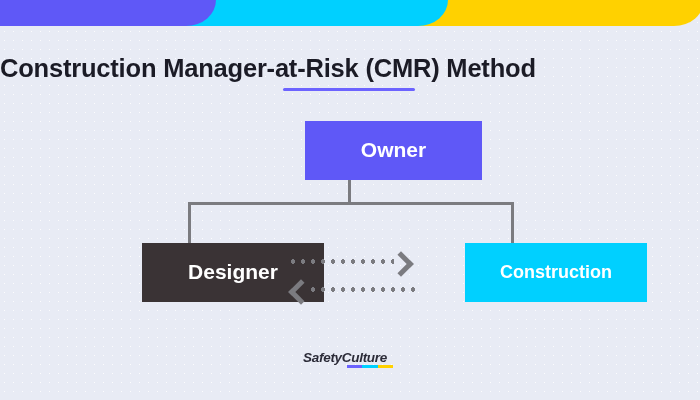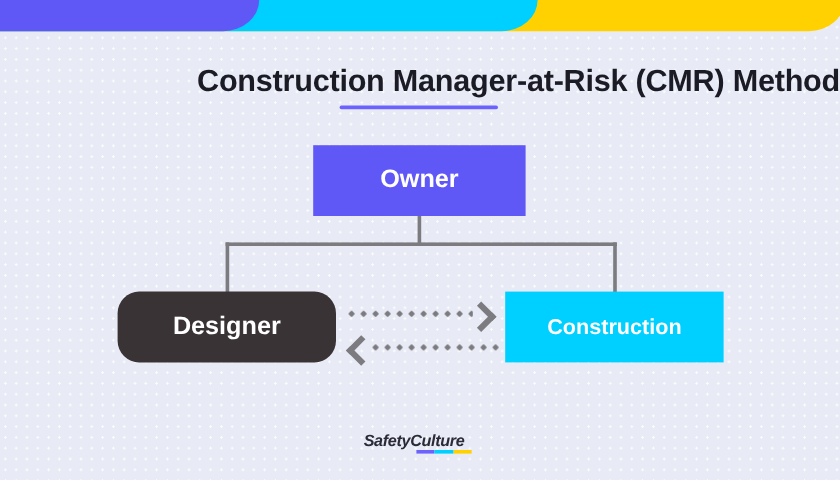--- a/index.html
+++ b/index.html
@@ -44,21 +44,21 @@
   .band-yellow { width: 744px; background: #ffd100; }
   .band-cyan   { width: 488px; background: #00d0ff; }
   .band-purple { width: 256px; background: #5f58f7; }
 
   
   .title {
     position: absolute;
     top: 54px;
     left: 0;
     width: 700px;
-    text-align: right;
+    text-align: left;
     font-size: 25.5px;
     font-weight: bold;
     color: #1b1b26;
     letter-spacing: -0.2px;
     white-space: nowrap;
   }
   .title-rule {
     position: absolute;
     top: 88px;
     left: 283px;
@@ -81,33 +81,33 @@
   
   .node {
     position: absolute;
     display: flex;
     align-items: center;
     justify-content: center;
     text-align: center;
     color: #ffffff;
     font-weight: bold;
     line-height: 1.28;
+    margin-left: 44px;
   }
   .node-owner {
     left: 261px; top: 121px;
     width: 177px; height: 59px;
     background: #5f58f7;
     font-size: 21px;
   }
   .node-designer {
     left: 98px; top: 243px;
     width: 182px; height: 59px;
     background: #3a3335;
     font-size: 21px;
-    border-radius: 18px;
   }
   .node-cm {
     left: 421px; top: 243px;
     width: 182px; height: 59px;
     background: #00d0ff;
     font-size: 18px;
     padding: 16px 6px;
     box-sizing: border-box;
   }
   .node-cm .node-label { display: block; }
@@ -138,21 +138,21 @@
   }
   .chev-left {
     left: 292px; top: 283px;
     border-width: 0 0 5px 5px;
     transform: rotate(45deg);
   }
 
   
   .logo {
     position: absolute;
-    top: 360px;
+    top: 350px;
     left: 0;
     width: 690px;
     text-align: center;
     font-size: 13.5px;
     font-weight: bold;
     font-style: italic;
     color: #2b2b38;
     letter-spacing: -0.3px;
   }
   .logo-wrap { position: relative; display: inline-block; }

